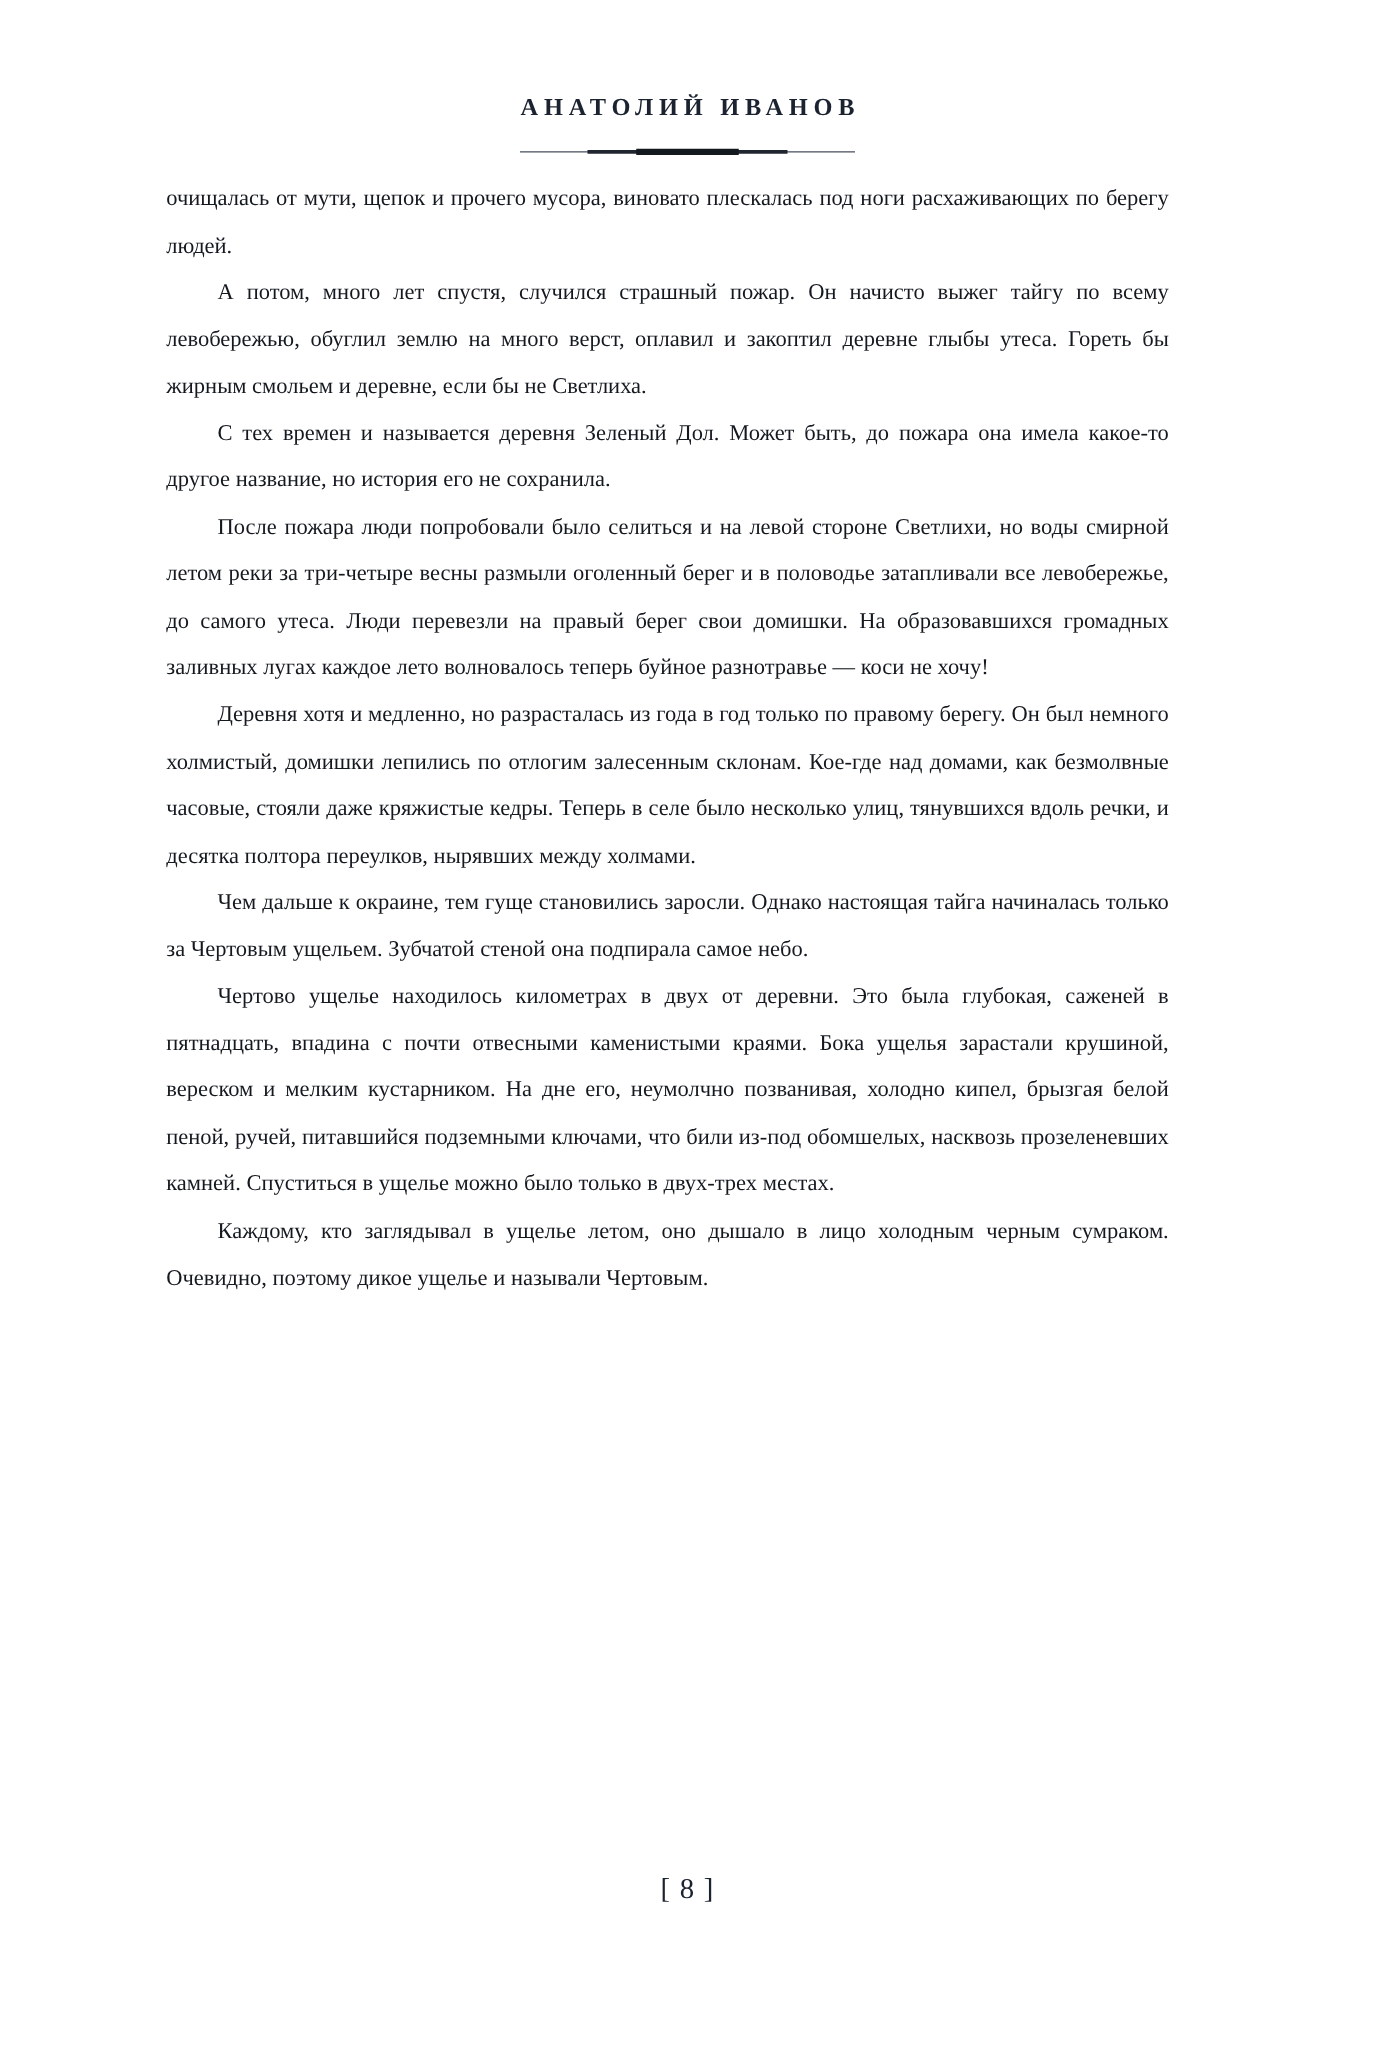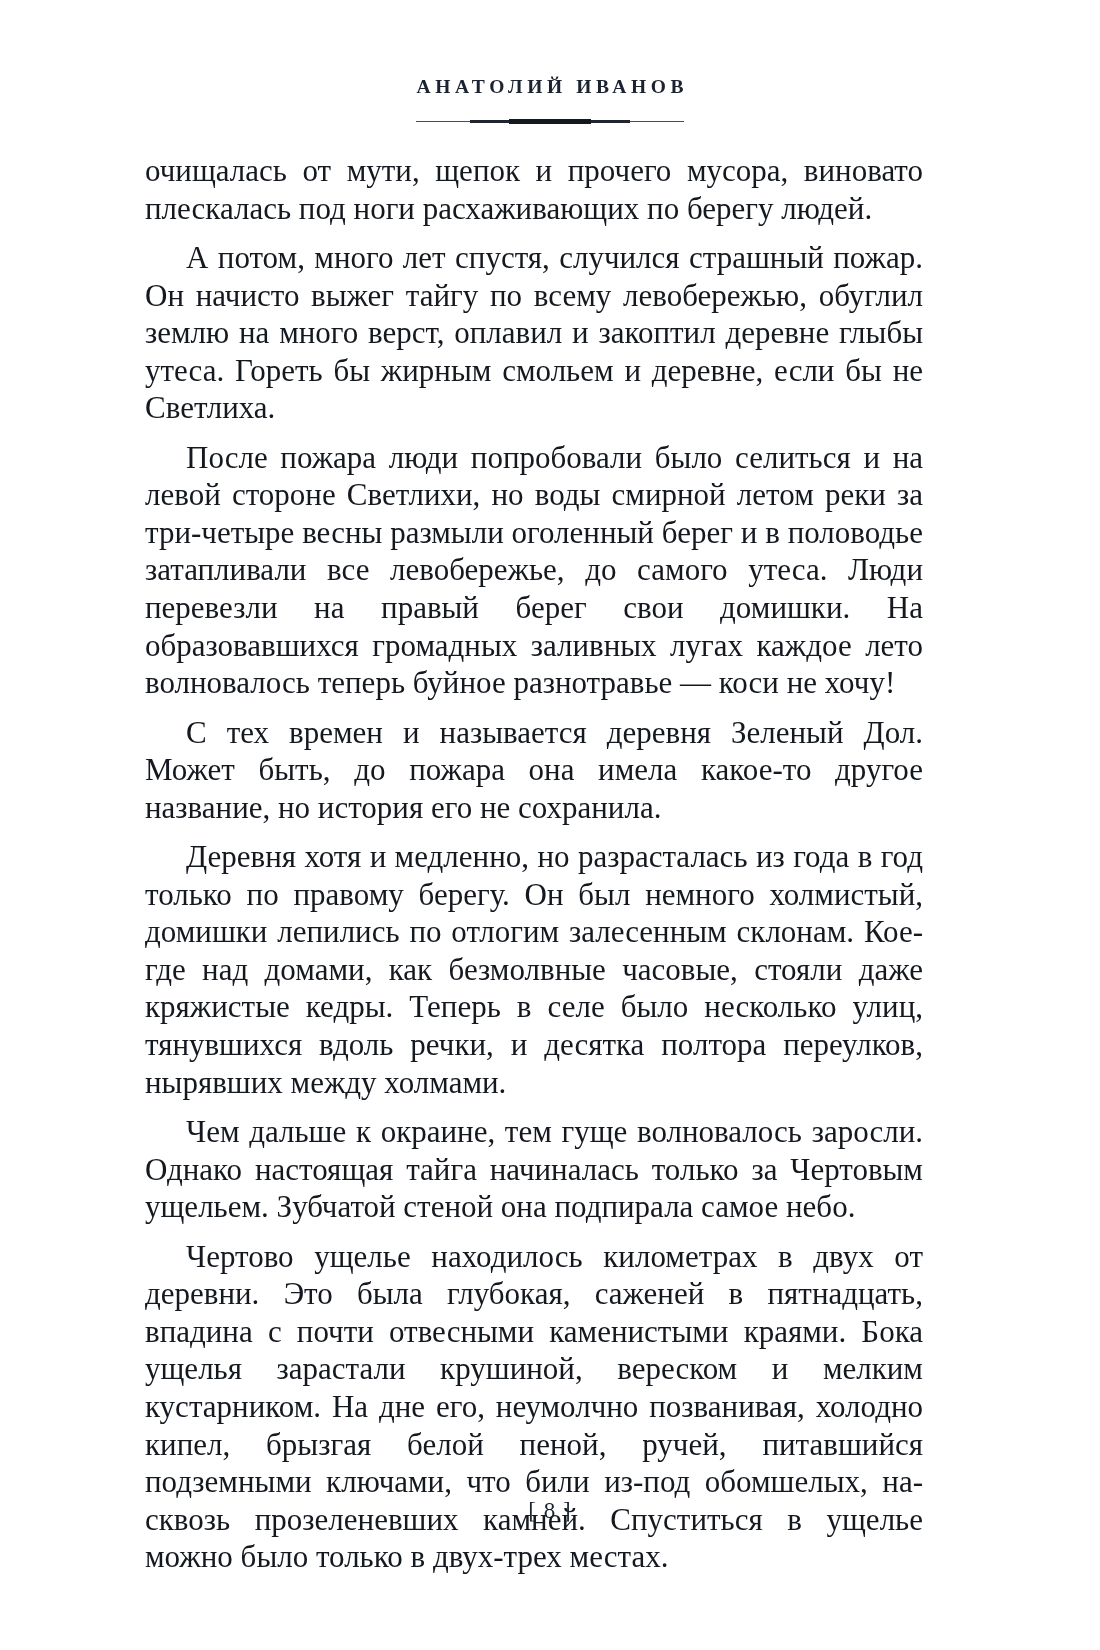--- a/index.html
+++ b/index.html
@@ -75,25 +75,25 @@
 
   
   .text-block {
     position: absolute;
     top: 140px;
     left: 133px;
     width: 802px;
   }
 
   .text-block p {
-    margin: 12px;
+    margin: 0;
     text-align: justify;
     text-align-last: left;
     text-indent: 41px;
-    font-size: 31px;
+    font-size: 18px;
     line-height: 37.55px;
     letter-spacing: 0.0px;
     word-spacing: 0px;
     hyphens: manual;
     color: #14181f;
   }
 
   .text-block p.no-indent {
     text-indent: 0;
   }
@@ -125,24 +125,25 @@
 
   <div class="head-rule">
     <span class="seg seg-thin"></span>
     <span class="seg seg-mid"></span>
     <span class="seg seg-thick"></span>
   </div>
 
   <div class="text-block">
     <p class="no-indent">очищалась от мути, щепок и прочего мусора, виновато плеска­лась под ноги расхаживающих по берегу людей.</p>
     <p>А потом, много лет спустя, случился страшный пожар. Он начисто выжег тайгу по всему левобережью, обуглил землю на много верст, оплавил и закоптил деревне глыбы утеса. Гореть бы жирным смольем и деревне, если бы не Светлиха.</p>
+    <p>С тех времен и называется деревня Зеленый Дол. Может быть, до пожара она имела какое-то другое название, но история его не сохранила.</p>
     <p>После пожара люди попробовали было селиться и на левой стороне Светлихи, но воды смирной летом реки за три-четыре весны размыли оголенный берег и в половодье затапливали все левобережье, до самого утеса. Люди перевезли на правый берег свои домишки. На образовавшихся громадных заливных лугах каждое лето волновалось теперь буйное разнотравье — коси не хочу!</p>
-    <p>С тех времен и называется деревня Зеленый Дол. Может быть, до пожара она имела какое-то другое название, но история его не сохранила.</p>
     <p>Деревня хотя и медленно, но разрасталась из года в год толь­ко по правому берегу. Он был немного холмистый, домишки ле­пились по отлогим залесенным склонам. Кое-где над домами, как безмолвные часовые, стояли даже кряжистые кедры. Теперь в селе было несколько улиц, тянувшихся вдоль речки, и десятка полтора переулков, нырявших между холмами.</p>
-    <p>Чем дальше к окраине, тем гуще волновалось заросли. Одна­ко настоящая тайга начиналась только за Чертовым ущельем. Зубчатой стеной она подпирала самое небо.</p>
+    <p>Чем дальше к окраине, тем гуще становились заросли. Одна­ко настоящая тайга начиналась только за Чертовым ущельем. Зубчатой стеной она подпирала самое небо.</p>
     <p>Чертово ущелье находилось километрах в двух от деревни. Это была глубокая, саженей в пятнадцать, впадина с почти от­весными каменистыми краями. Бока ущелья зарастали круши­ной, вереском и мелким кустарником. На дне его, неумолчно позванивая, холодно кипел, брызгая белой пеной, ручей, питав­шийся подземными ключами, что били из-под обомшелых, на­сквозь прозеленевших камней. Спуститься в ущелье можно бы­ло только в двух-трех местах.</p>
+    <p>Каждому, кто заглядывал в ущелье летом, оно дышало в ли­цо холодным черным сумраком. Очевидно, поэтому дикое уще­лье и называли Чертовым.</p>
   </div>
 
   <div class="folio">
     <span class="folio-text">[ 8 ]</span>
   </div>
 
 </div>
 
 </body></html>

